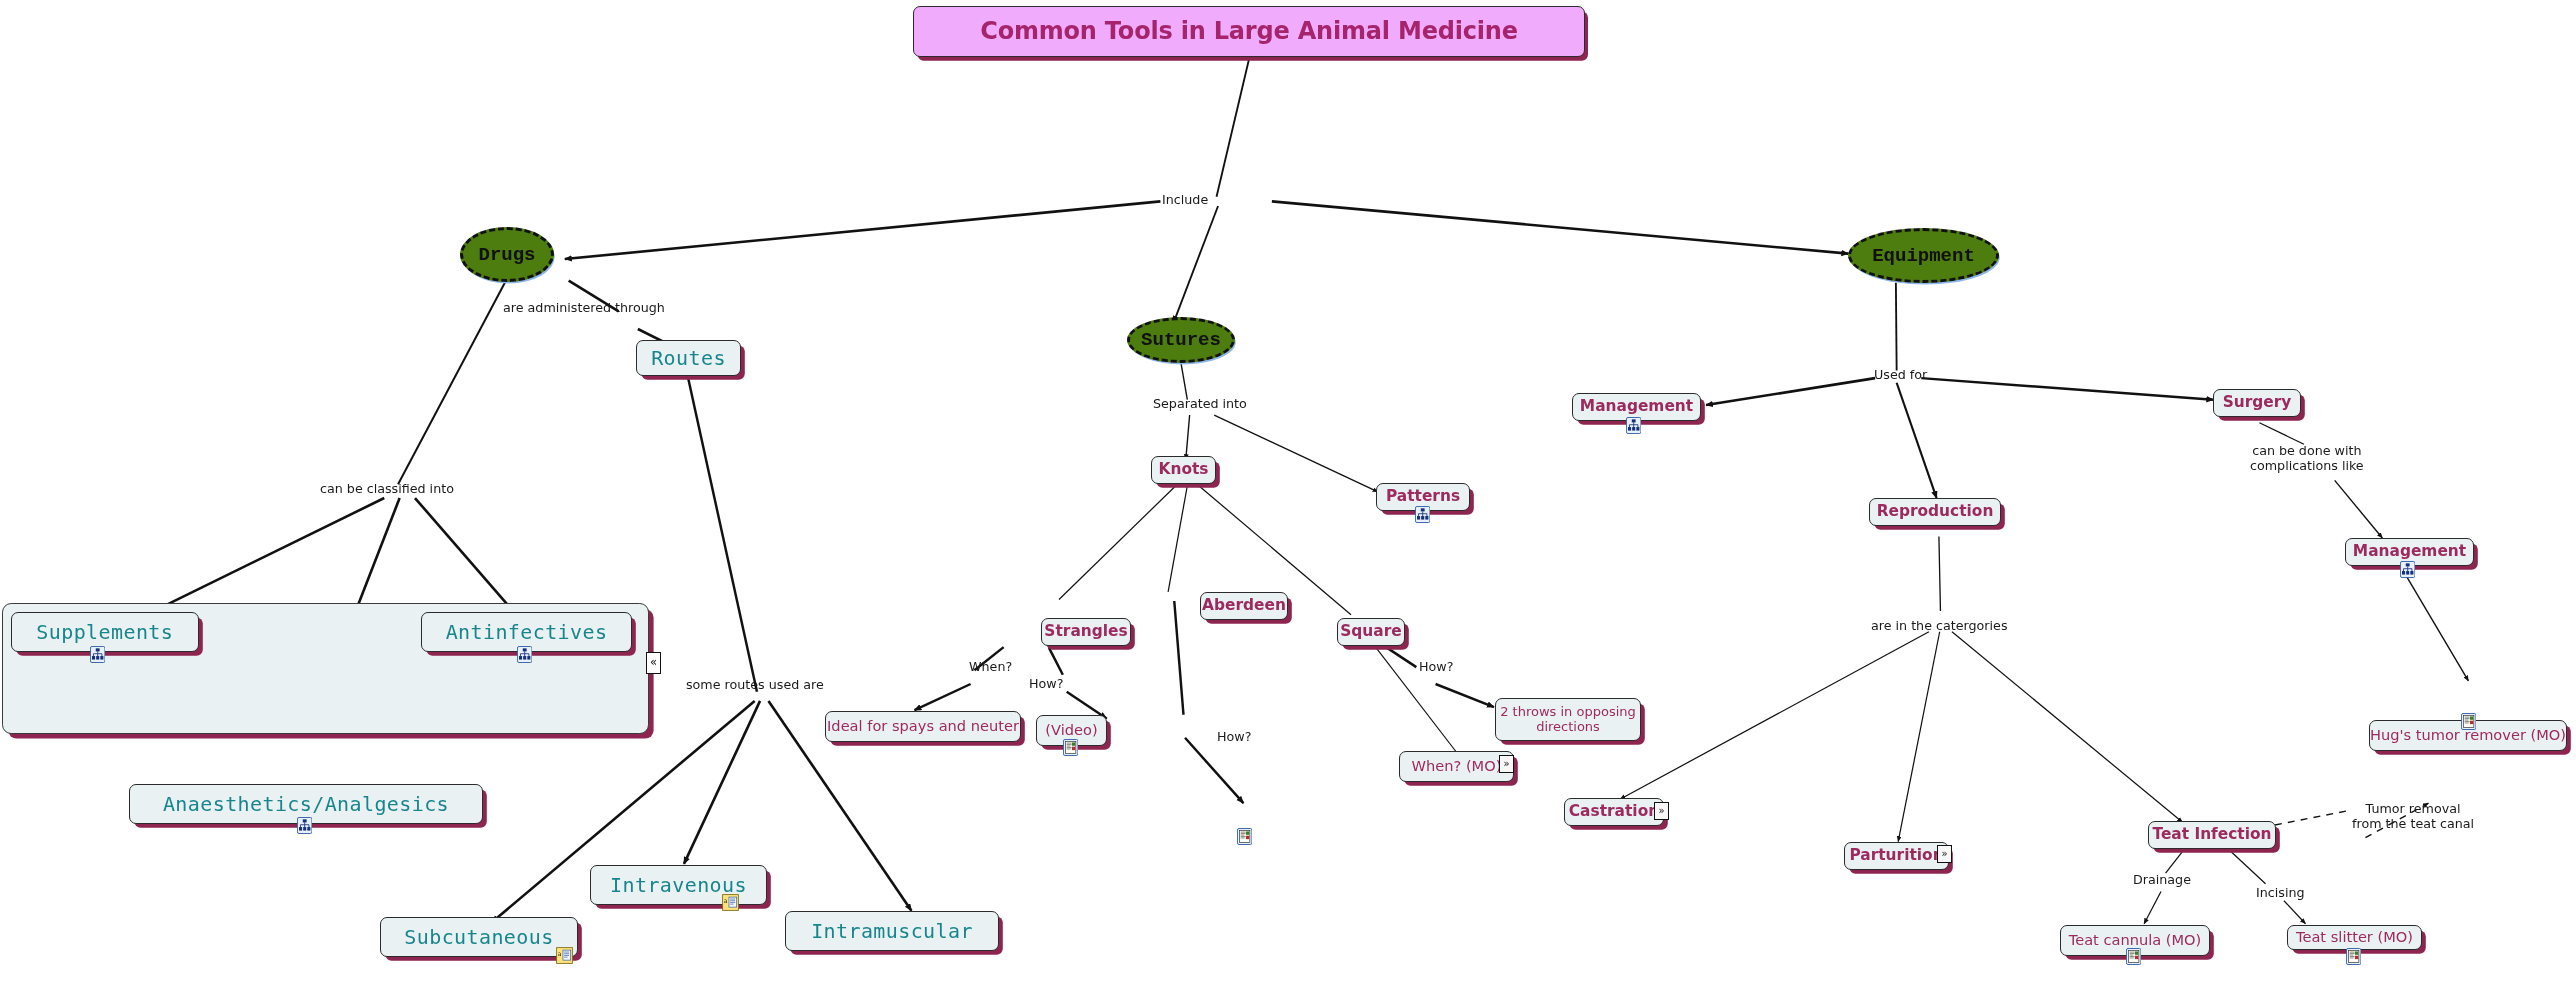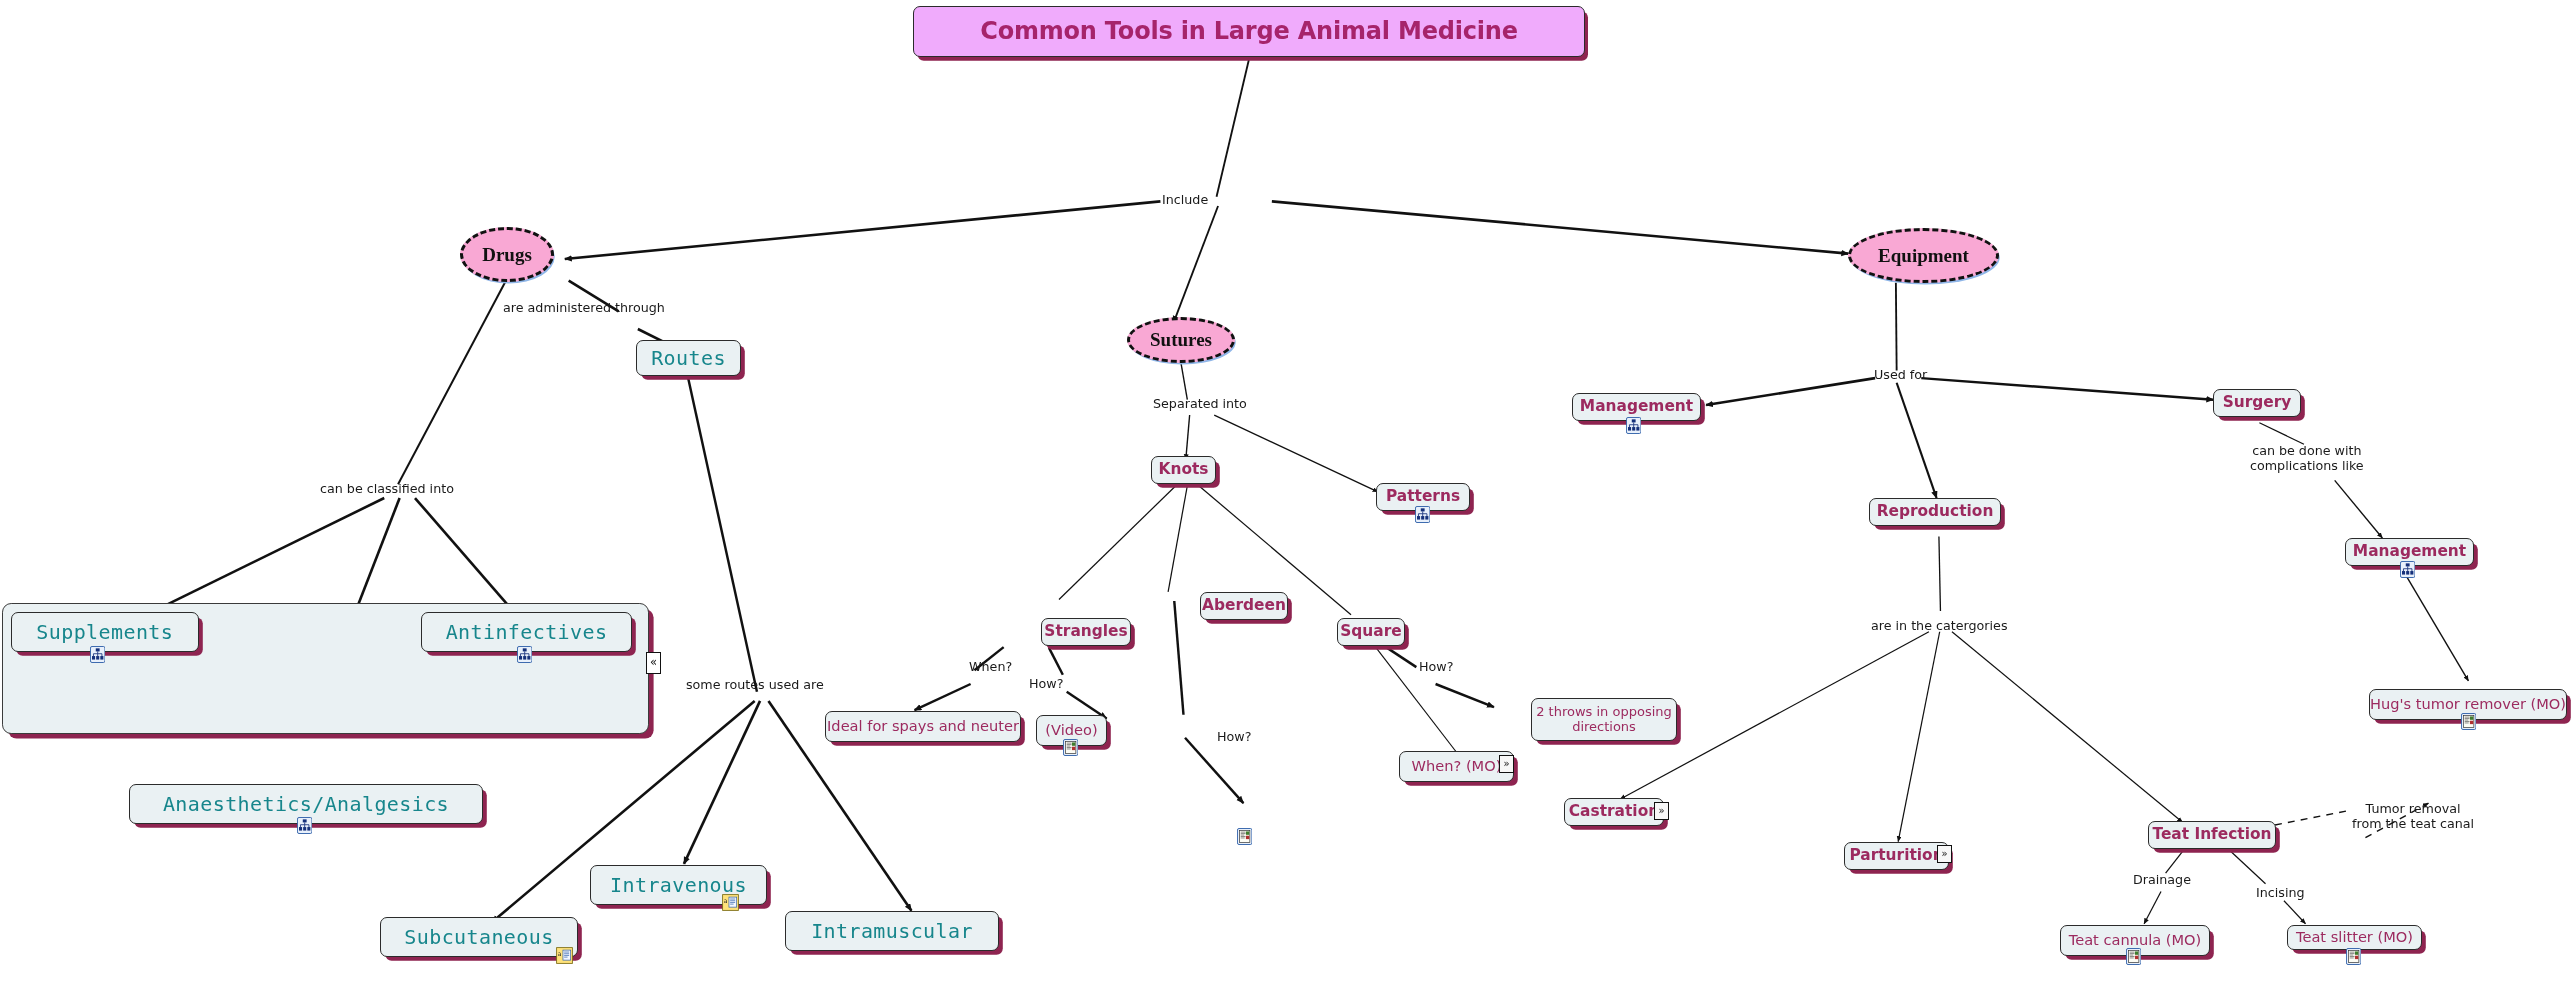--- a/index.html
+++ b/index.html
@@ -24,34 +24,34 @@
   
   .title-node{background:#f0abfc;border:1.2px solid #2b2b2b;border-radius:7px;
         box-shadow:3.8px 4.6px 0 -0.8px #8e2450;
         color:#a6246b;font-weight:bold;font-size:24px;
         font-family:"DejaVu Sans",sans-serif;letter-spacing:-0.2px;}
 
   
   .n-bold{font-weight:bold;font-size:15.4px;}
   
   .n-plain{font-weight:normal;font-size:14.6px;}
-  .n-plain-sm{font-weight:normal;font-size:13px;margin-left:36px;}
+  .n-plain-sm{font-weight:normal;font-size:13px;}
 
   
   .n-mono{color:#17868c;font-family:"DejaVu Sans Mono",monospace;
           font-size:20px;font-weight:normal;letter-spacing:0.4px;}
 
   
   .ellipse{position:absolute;box-sizing:border-box;
-           background:#f9a8d4;
+           background:#4d7c0f;
            border:3.1px dashed #111111;
            border-radius:50%;
            display:flex;align-items:center;justify-content:center;
            color:#111;font-weight:bold;font-size:19px;
-           font-family:Liberation Serif, serif;
+           font-family:Liberation Mono, monospace;
            box-shadow:1.5px 2.3px 0 -0.8px #8fb6e8;
            z-index:6;text-align:center;}
 
   
   .group-box{position:absolute;box-sizing:border-box;
              background:#eaf1f3;border:1.2px solid #3b3b3b;
              border-radius:9.2px;box-shadow:5.4px 5.4px 0 -0.8px #8e2450;
              z-index:2;}
   .collapse-handle{position:absolute;width:13px;height:20px;
              background:#ffffff;border:1.1px solid #111;
@@ -308,21 +308,21 @@
     <svg width="15.4" height="17" viewBox="0 0 20 22">
         <rect x="0.6" y="0.6" width="18.8" height="20.8" rx="2" fill="#e8f0fb" stroke="#2f5fa8" stroke-width="1.2"></rect>
         <rect x="7.5" y="3" width="5" height="4" fill="#15307a"></rect>
         <path d="M10,7 L10,10 M4.5,10 L15.5,10 M4.5,10 L4.5,13 M10,10 L10,13 M15.5,10 L15.5,13" stroke="#15307a" stroke-width="1.1" fill="none"></path>
         <rect x="2.6" y="13" width="4" height="4.6" fill="#15307a"></rect>
         <rect x="8" y="13" width="4" height="4.6" fill="#15307a"></rect>
         <rect x="13.4" y="13" width="4" height="4.6" fill="#15307a"></rect>
       </svg>
   </div>
 
-  <div class="node n-plain" style="left:2369px;top:689px;width:198px;height:31px;">Hug's tumor remover (MO)</div>
+  <div class="node n-plain" style="left:2369px;top:720px;width:198px;height:31px;">Hug's tumor remover (MO)</div>
   <div class="badge" style="left:2461px;top:713px;">
     <svg width="15.4" height="17" viewBox="0 0 20 22">
         <rect x="0.6" y="0.6" width="18.8" height="20.8" rx="2" fill="#e8f0fb" stroke="#2f5fa8" stroke-width="1.2"></rect>
         <rect x="3.3" y="3.2" width="13.4" height="15.6" fill="#fdfdf5" stroke="#333" stroke-width="0.9"></rect>
         <path d="M4.8,5.3 H11 M4.8,7.2 H11 M4.8,9.1 H9.5 M4.8,11 H11 M4.8,12.9 H10" stroke="#444" stroke-width="0.8"></path>
         <rect x="11.6" y="4.4" width="4.4" height="4.4" fill="#3f7d2e"></rect>
         <rect x="11.6" y="10" width="4.4" height="4.4" fill="#b03030"></rect>
       </svg>
   </div>
 

